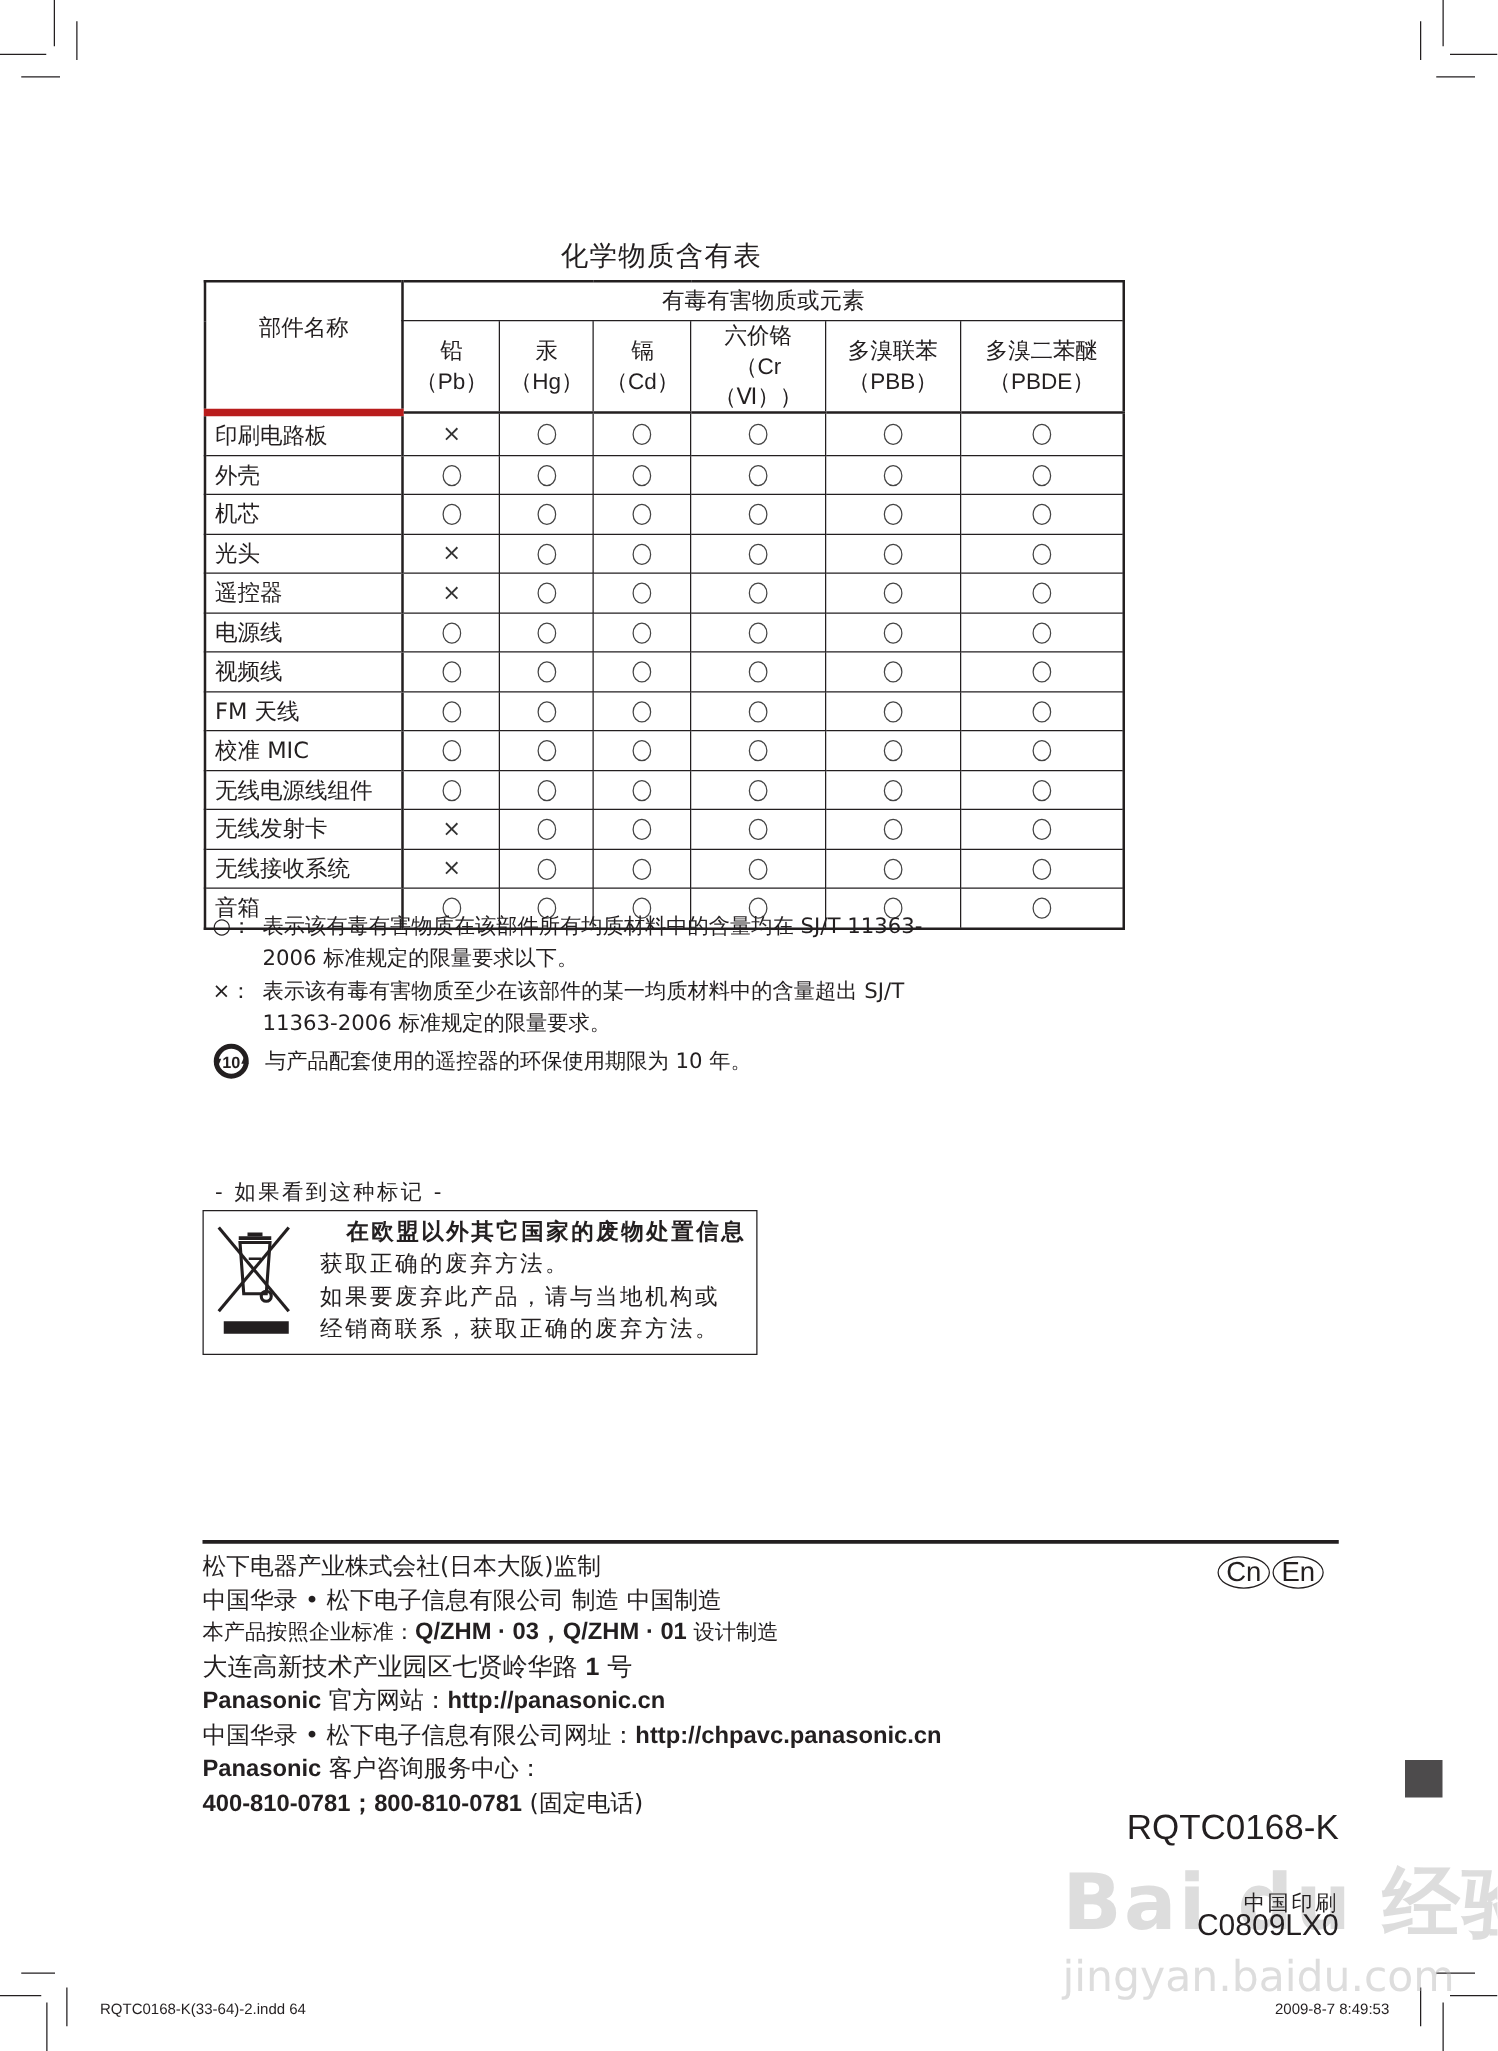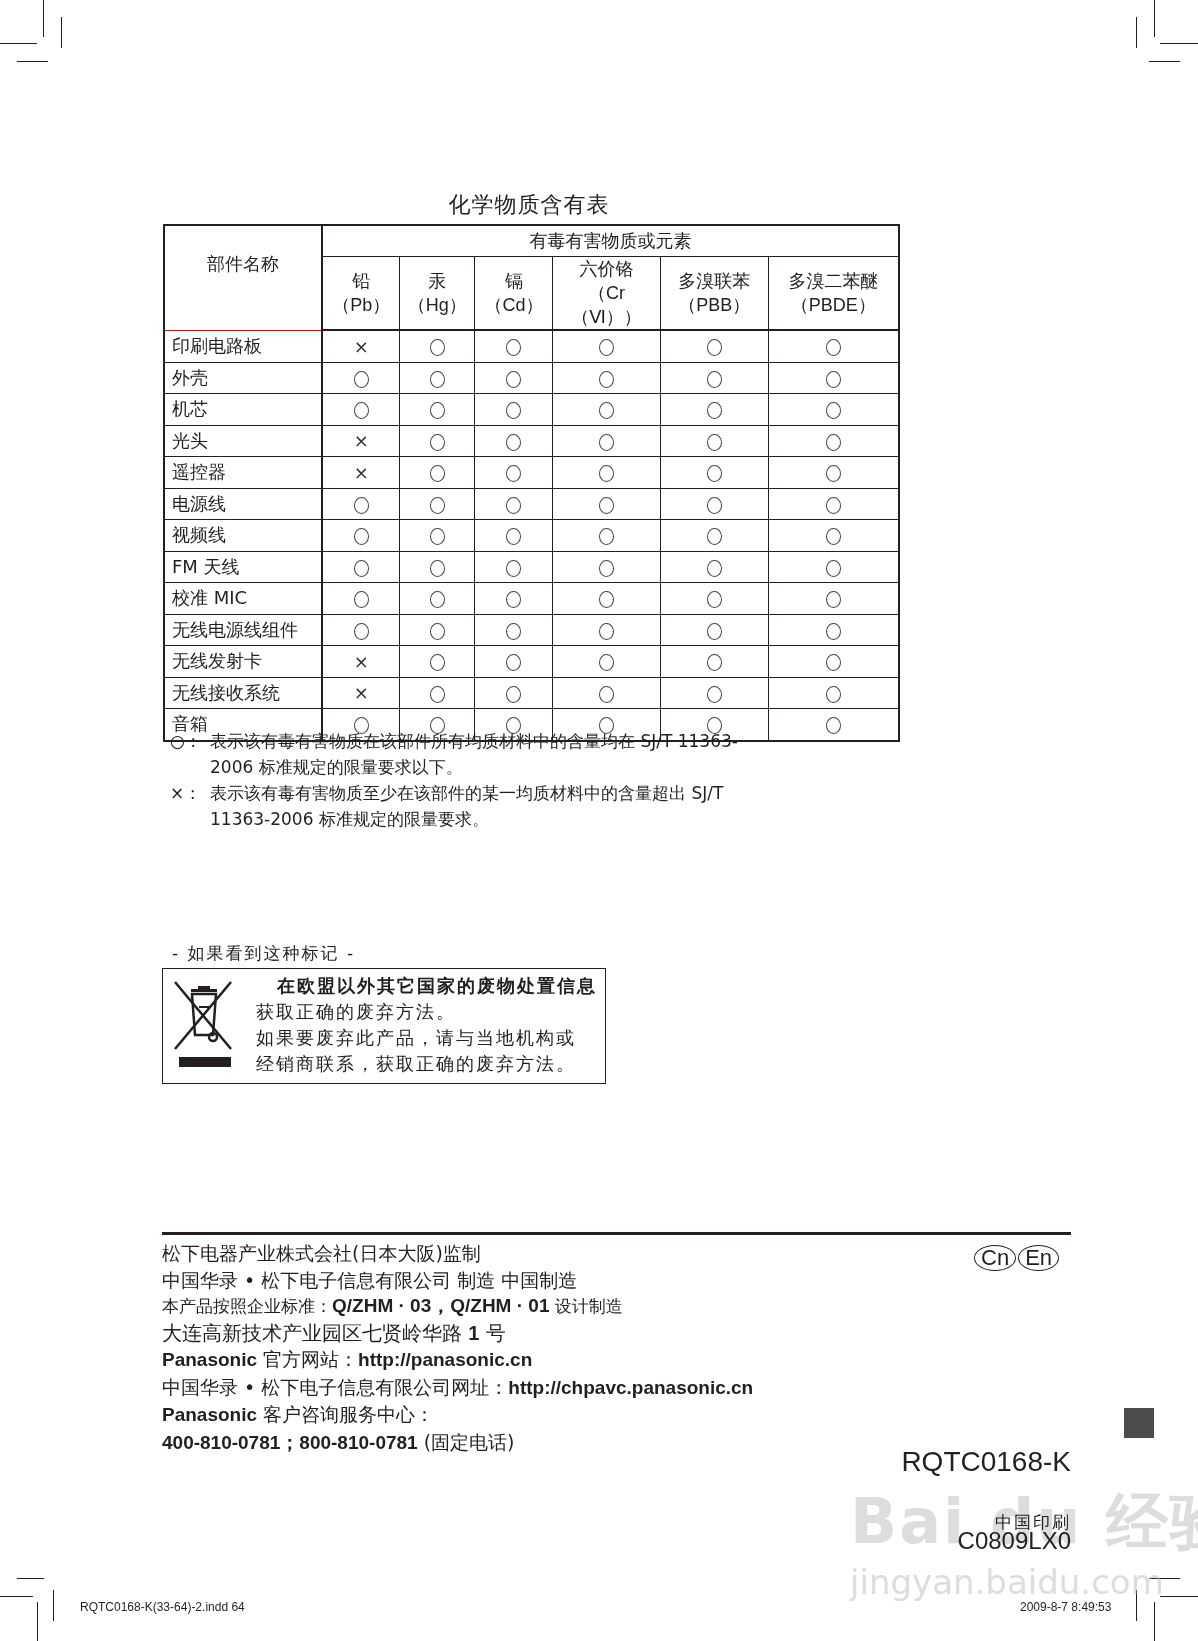--- a/index.html
+++ b/index.html
@@ -74,21 +74,21 @@
 <div class="crop h" style="left:1149px;top:1578px;width:31px;"></div>
 <div class="crop h" style="left:1160px;top:1596px;width:38px;"></div>
 <div class="crop v" style="left:1136px;top:1590px;height:31px;"></div>
 <div class="crop v" style="left:1154px;top:1602px;height:39px;"></div>
 
 <div class="title"><span>化学物质含有表</span></div>
 
 <table class="chem">
   <thead>
     <tr class="hdr1">
-      <th rowspan="2" class="partcol hdr2-left" style="width:156px;border-bottom:1px solid #b91c1c;border-radius:12px;"><span style="position:relative;top:-14px;">部件名称</span></th>
+      <th rowspan="2" class="partcol hdr2-left" style="width:156px;border-bottom:6px solid #b91c1c;border-radius:12px;"><span style="position:relative;top:-14px;">部件名称</span></th>
       <th colspan="6">有毒有害物质或元素</th>
     </tr>
     <tr class="hdr2" id="sub-header-row">
         <th style="width: 76px;"><span>铅</span><span class="sub">（Pb）</span></th>
         <th style="width: 74px;"><span>汞</span><span class="sub">（Hg）</span></th>
         <th style="width: 77px;"><span>镉</span><span class="sub">（Cd）</span></th>
         <th style="width: 106px;"><span>六价铬</span><span class="sub">（Cr（Ⅵ））</span></th>
         <th style="width: 107px;"><span>多溴联苯</span><span class="sub">（PBB）</span></th>
         <th style="width: 129px;"><span>多溴二苯醚</span><span class="sub">（PBDE）</span></th>
       </tr>
@@ -217,20 +217,31 @@
 <div class="notes">
   <div class="note-line">
     <span class="sym">○：</span>
     <div>表示该有毒有害物质在该部件所有均质材料中的含量均在 SJ/T 11363-</div>
     <div>2006 标准规定的限量要求以下。</div>
   </div>
   <div class="note-line">
     <span class="sym">×：</span>
     <div>表示该有毒有害物质至少在该部件的某一均质材料中的含量超出 SJ/T</div>
     <div>11363-2006 标准规定的限量要求。</div>
+  </div>
+  <div class="eco">
+    <div class="eco-icon">
+      <svg width="34" height="30" viewBox="0 0 34 30">
+        <circle cx="17" cy="15" r="12" fill="#ffffff" stroke="#231f20" stroke-width="4"></circle>
+        <path d="M3 13 L6 20 L9 13 Z" fill="#231f20"></path>
+        <path d="M25 17 L28 10 L31 17 Z" fill="#231f20"></path>
+        <text x="17" y="20" text-anchor="middle" font-size="13" font-weight="bold" font-family="Liberation Sans, sans-serif" fill="#231f20">10</text>
+      </svg>
+    </div>
+    <span>与产品配套使用的遥控器的环保使用期限为 10 年。</span>
   </div>
 </div>
 
 <div class="mark-title">- 如果看到这种标记 -</div>
 <div class="weee-box">
   <div class="weee-icon">
     <svg width="62" height="94" viewBox="0 0 62 94">
       <rect x="18" y="12" width="26" height="3" fill="#231f20"></rect>
       <rect x="25" y="9" width="12" height="3" fill="#231f20"></rect>
       <path d="M19 17 L43 17 L40 58 L22 58 Z" fill="none" stroke="#231f20" stroke-width="2.5"></path>

